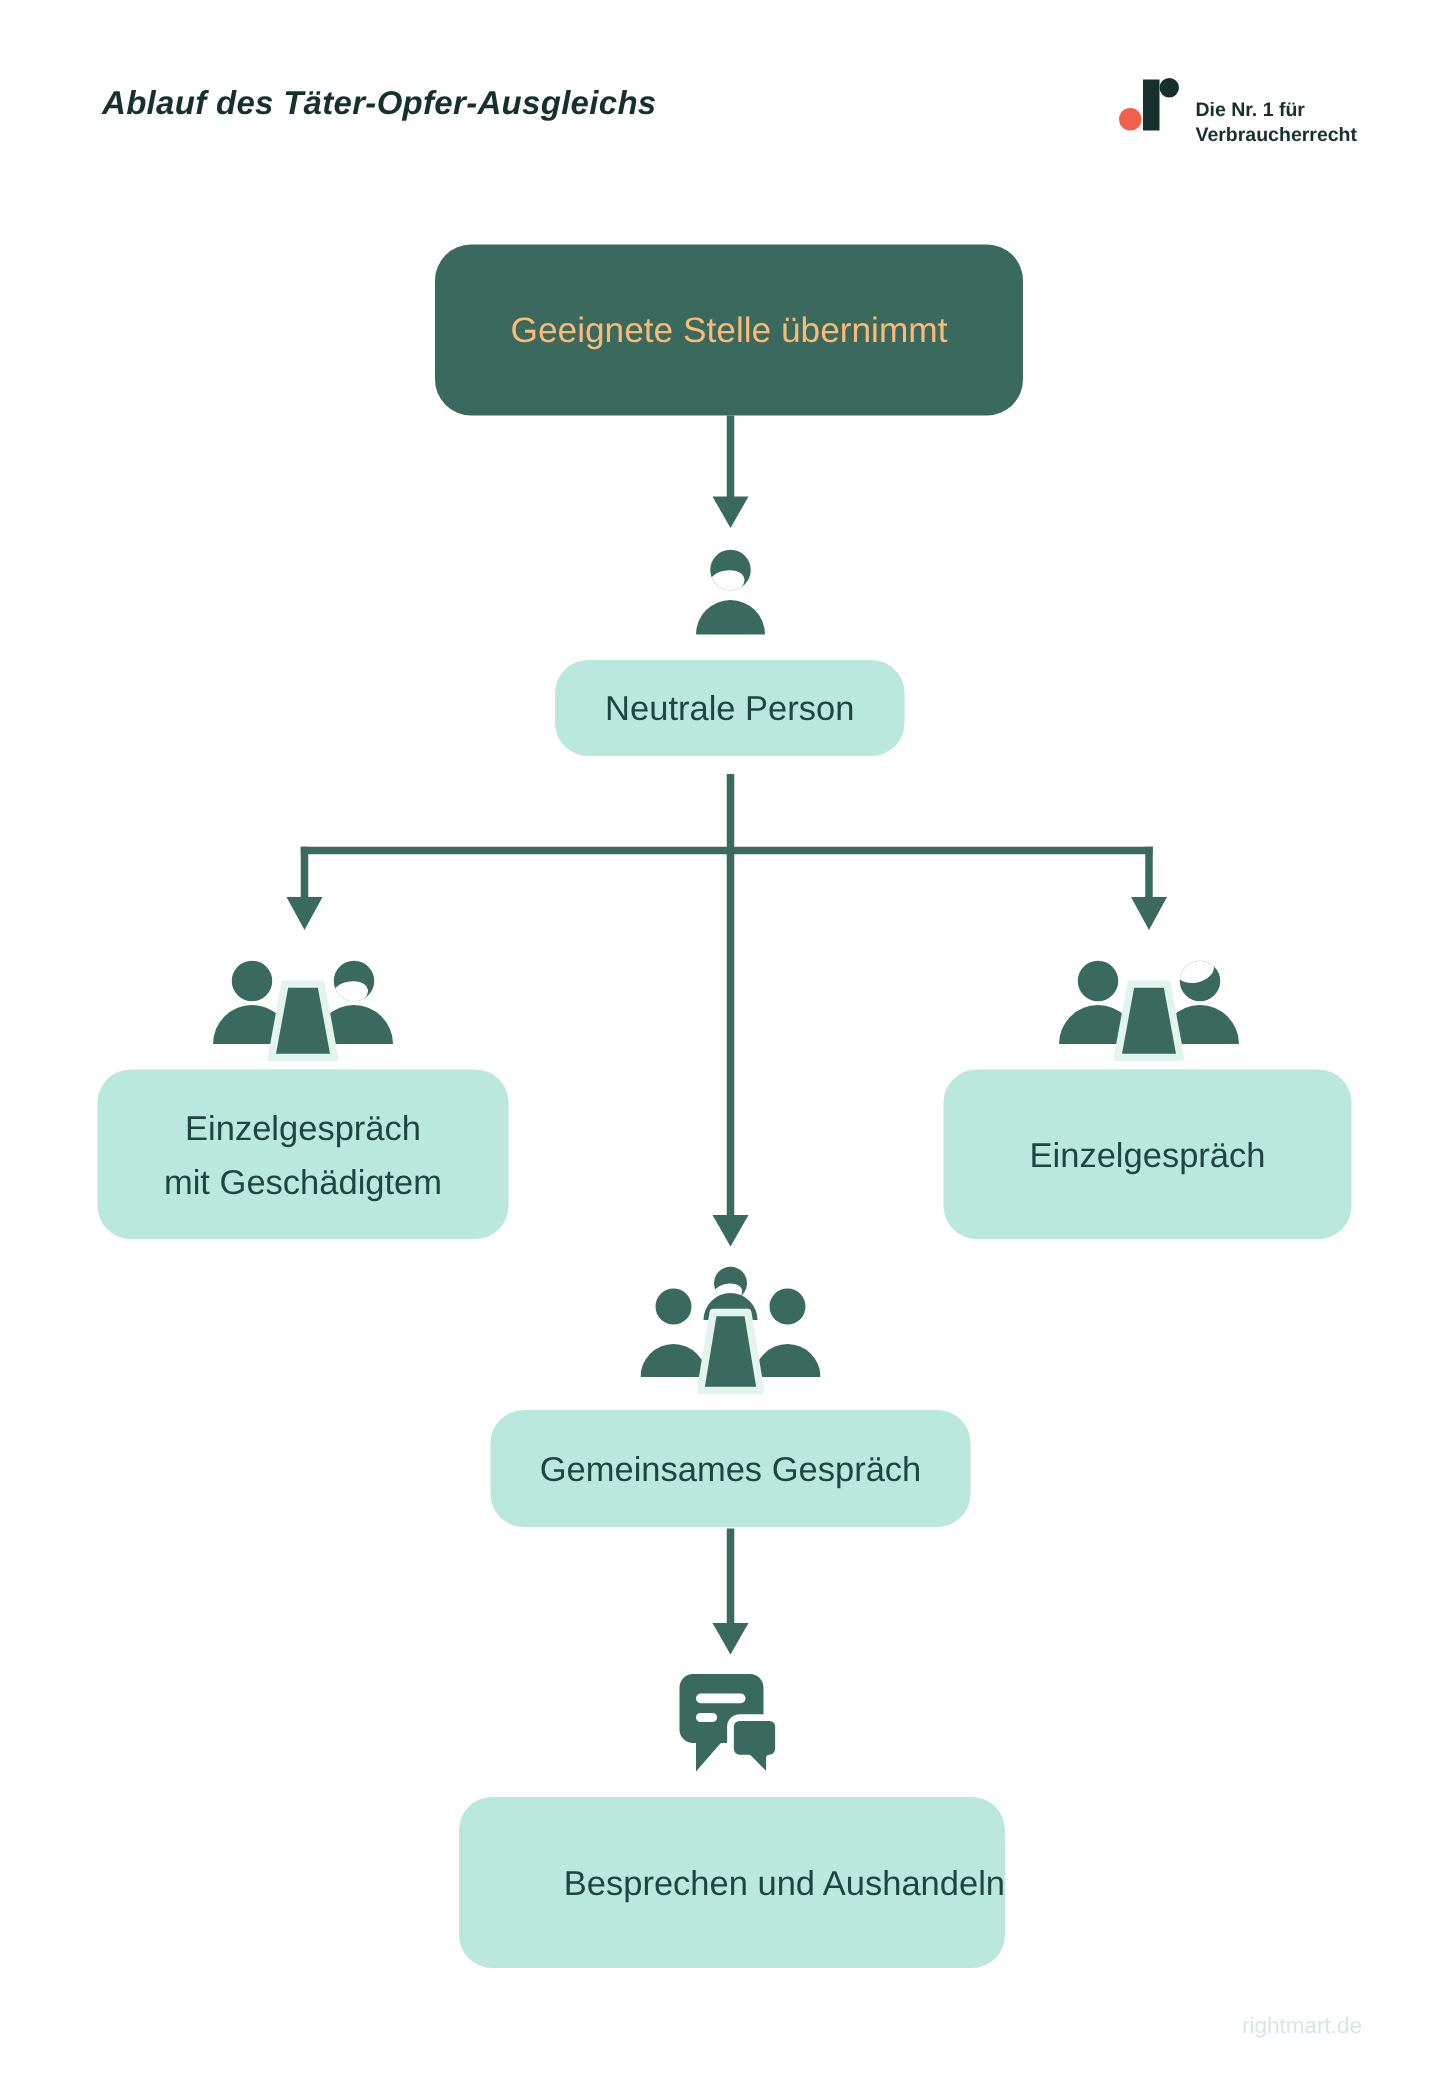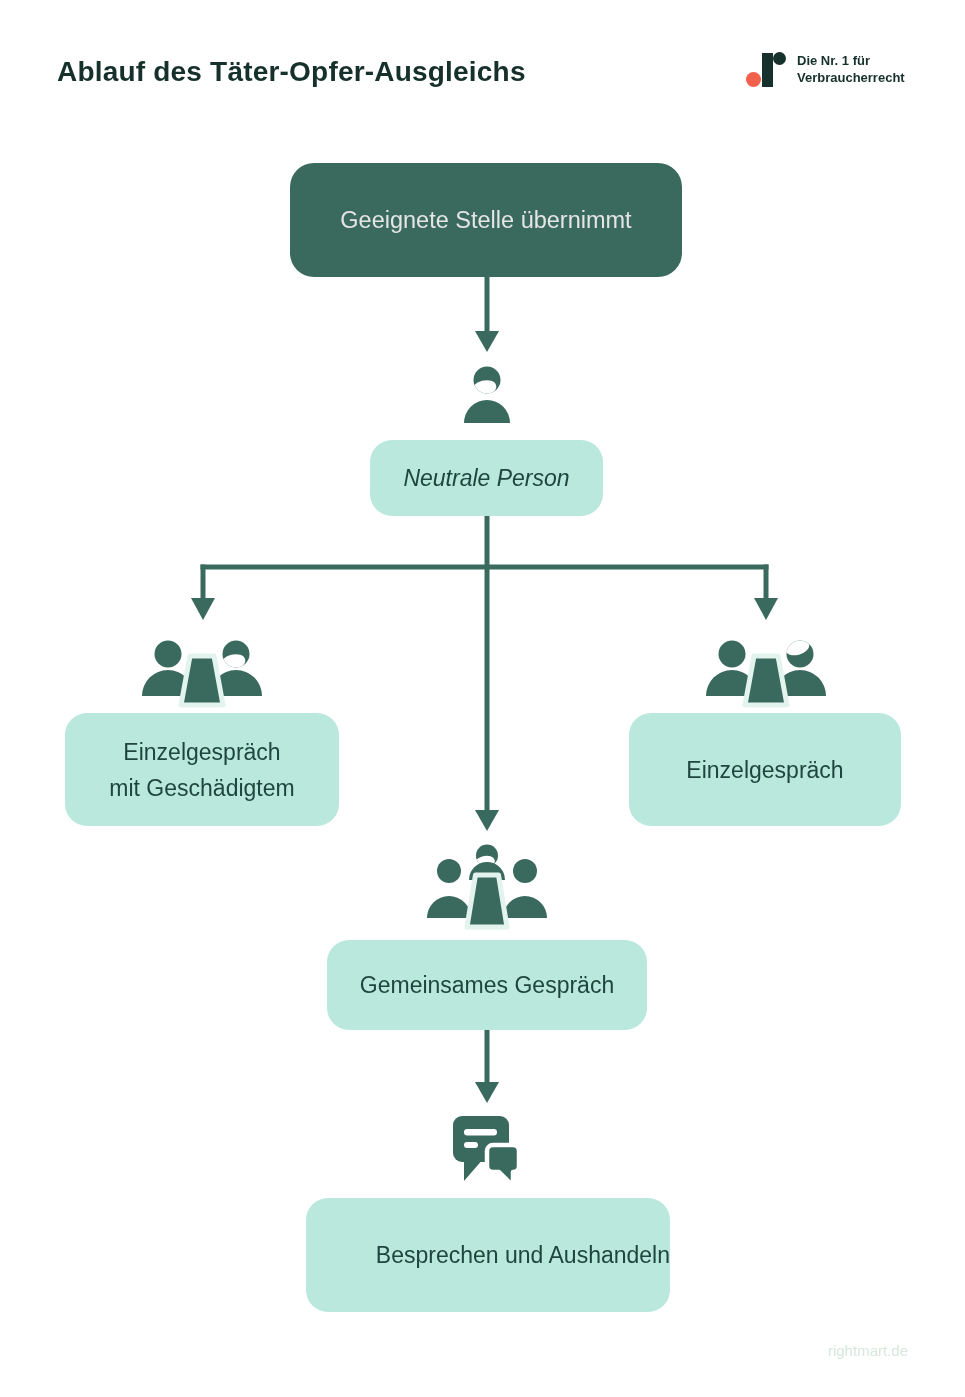--- a/index.html
+++ b/index.html
@@ -17,48 +17,49 @@
   body{font-family:"Liberation Sans", sans-serif;}
   .page{
     position:relative;
     width:965px;height:1397px;
     background:var(--white);
     overflow:hidden;
     margin:0 auto;
   }
   
   .title{
-    position:absolute;left:57px;top:56px;
-    font-size:28px;font-weight:700;color:var(--ink);
+    position:absolute;left:68px;top:56px;
+    font-size:22px;font-weight:700;color:var(--ink);
     letter-spacing:.2px;
+    font-style:italic;
   }
   .brand{position:absolute;left:745px;top:50px;display:flex;align-items:flex-start;gap:10px;}
   .brand-mark{position:relative;width:42px;height:37px;flex:0 0 auto;}
   .brand-mark .bar{position:absolute;left:17px;top:3px;width:11px;height:34px;background:var(--ink);}
   .brand-mark .dot-coral{position:absolute;left:1px;bottom:0;width:15px;height:15px;border-radius:50%;background:var(--coral);}
   .brand-mark .dot-dark{position:absolute;right:1px;top:2px;width:13px;height:13px;border-radius:50%;background:var(--ink);}
-  .brand-text{font-size:13px;font-weight:700;color:var(--ink);line-height:17px;padding-top:2px;}
+  .brand-text{font-size:13px;font-weight:700;color:var(--ink);line-height:17px;padding-top:2px;margin-top:12px;}
   
   .connectors{position:absolute;left:0;top:0;z-index:1;}
   .connectors line{stroke:var(--dark-green);stroke-width:5;}
   .connectors polygon{fill:var(--dark-green);}
   
   .flow-box{
     position:absolute;z-index:2;
     display:flex;flex-direction:column;align-items:center;justify-content:center;
     text-align:center;border-radius:22px;
     font-size:23px;line-height:36px;color:var(--box-text);
     background:var(--mint);
   }
-  .flow-box.dark{background:var(--dark-green);color:#e5e5e5;border-radius:24px;font-size:23.5px;line-height:38px;gap:24px;}
+  .flow-box.dark{background:var(--dark-green);color:#fdba74;border-radius:24px;font-size:23.5px;line-height:38px;gap:24px;}
   .box-step1{left:290px;top:163px;width:392px;height:114px;}
-  .box-neutral{left:370px;top:440px;width:233px;height:76px;font-style:italic;}
+  .box-neutral{left:370px;top:440px;width:233px;height:64px;}
   .box-left{left:65px;top:713px;width:274px;height:113px;}
   .box-right{left:629px;top:713px;width:272px;height:113px;}
-  .box-joint{left:327px;top:940px;width:320px;height:90px;}
+  .box-joint{left:327px;top:940px;width:320px;height:78px;}
   .box-final{left:306px;top:1198px;width:364px;height:114px;align-items:flex-end;}
   
   .flow-icon{position:absolute;z-index:2;}
   .icon-person{left:459px;top:366px;}
   .icon-left-group{left:139px;top:634px;}
   .icon-right-group{left:703px;top:634px;}
   .icon-joint-group{left:427px;top:844px;}
   .icon-speech{left:451px;top:1114px;}
   .flow-icon svg .fill{fill:var(--dark-green);}
   .flow-icon svg .outline{stroke:var(--icon-outline);stroke-width:5;stroke-linejoin:round;}

